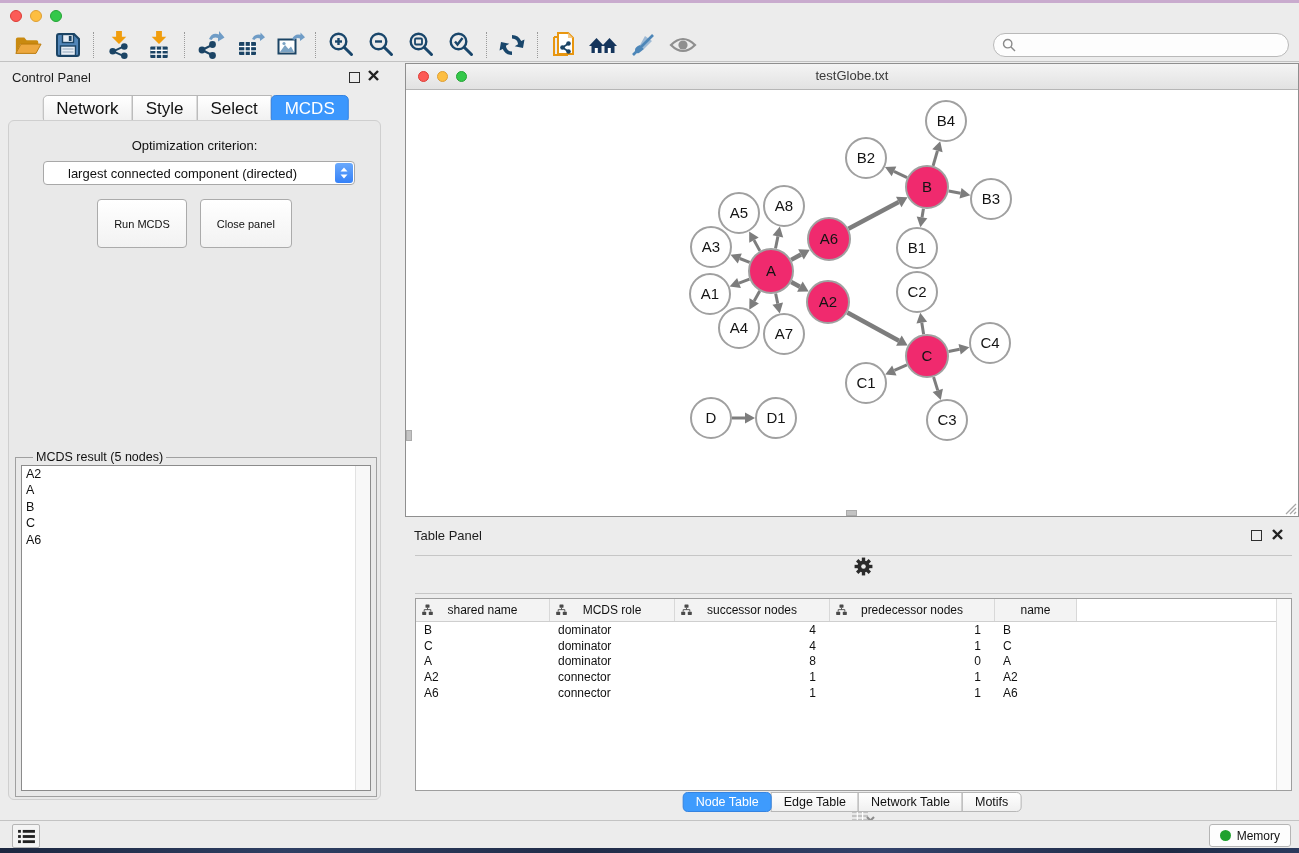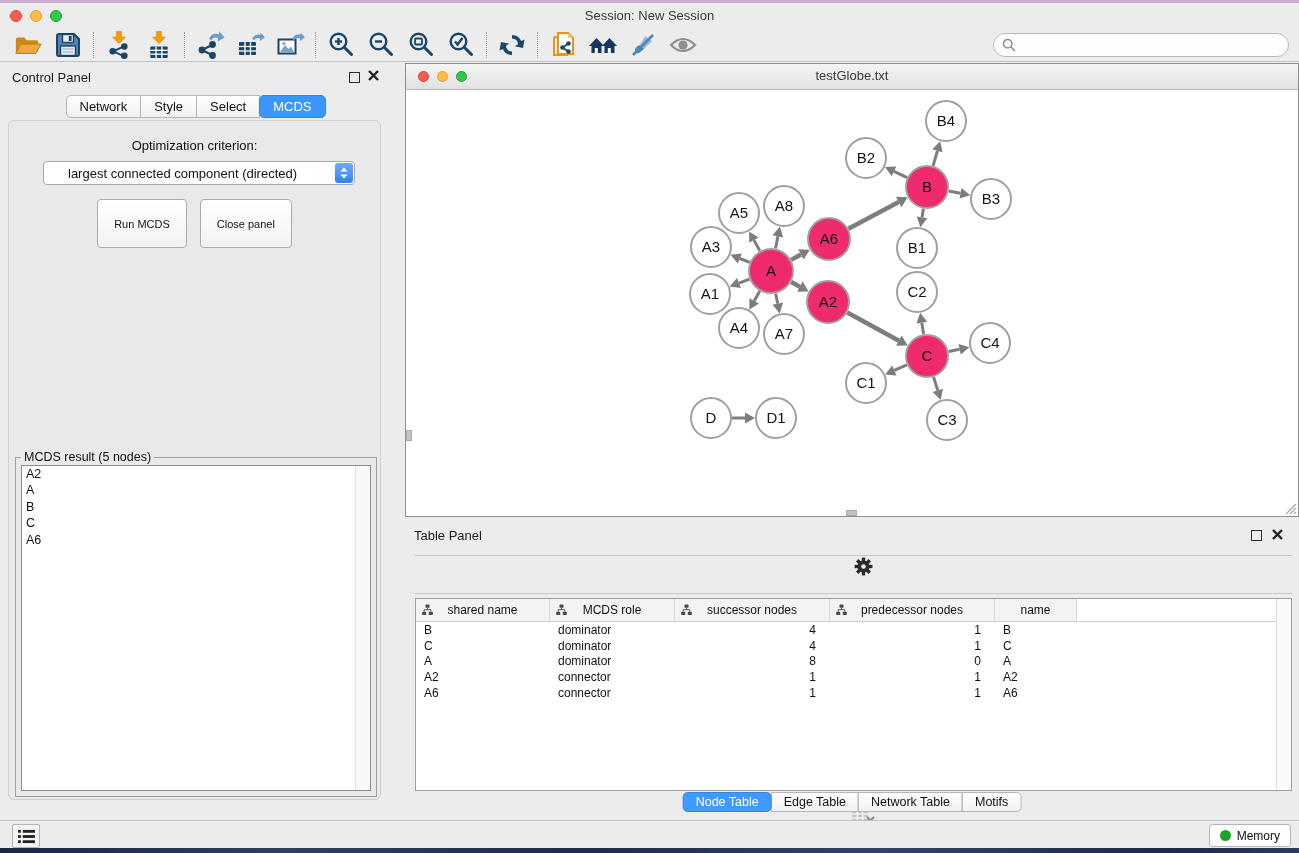--- a/index.html
+++ b/index.html
@@ -24,38 +24,38 @@
               border:1px solid #b9b9b9;border-radius:12px;display:flex;align-items:center;padding-left:8px;box-sizing:border-box;}
   #search-box input{border:none;outline:none;background:transparent;font-size:12px;width:250px;margin-left:5px;
               font-family:"Liberation Sans",sans-serif;}
   
   #control-panel{position:absolute;left:0;top:63px;width:391px;height:757px;}
   .panel-head{position:relative;height:26px;}
   .panel-title{position:absolute;left:12px;top:7px;font-size:13px;color:#1d1d1d;}
   .float-ic{position:absolute;width:9px;height:9px;border:1.5px solid #2e2e2e;top:9px;}
   .close-ic{position:absolute;top:7px;width:11px;height:11px;}
   #cp-tabs{position:absolute;left:50%;transform:translateX(-50%);top:32px;display:inline-flex;}
-  .seg{border:1px solid #b7b7b7;background:linear-gradient(#ffffff,#f0f0f0);padding:3px 13px;font-size:13px;
+  .seg{border:1px solid #b7b7b7;background:linear-gradient(#ffffff,#f0f0f0);padding:3px 13px;font-size:17px;
        margin-left:-1px;color:#111;white-space:nowrap;}
   .seg:first-child{border-radius:5px 0 0 5px;margin-left:0;}
   .seg:last-child{border-radius:0 5px 5px 0;}
   .seg.sel{background:#3b97fd;color:#fff;border-color:#3583e0;border-radius:5px;position:relative;z-index:1;}
   #cp-body{position:absolute;left:8px;top:57px;width:373px;height:680px;background:#e9e9e9;
            border:1px solid #cfcfcf;border-radius:6px;box-sizing:border-box;}
   #opt-label{position:absolute;left:0;right:0;top:17px;text-align:center;font-size:13px;color:#111;}
   #criterion{position:absolute;left:34px;top:40px;width:312px;height:24px;background:#fff;border:1px solid #a8a8a8;
              border-radius:4px;display:flex;align-items:center;box-sizing:border-box;}
   #criterion .val{font-size:13px;padding-left:24px;flex:1;color:#111;white-space:nowrap;overflow:hidden;}
   #criterion .stepper{width:18px;height:20px;margin-right:1px;border-radius:3px;
              background:linear-gradient(#6aa9fc,#3581f8);display:flex;align-items:center;justify-content:center;}
   #cp-buttons{position:absolute;left:0;right:0;top:78px;display:flex;justify-content:center;gap:13px;}
   .mac-btn{height:23px;padding:12px 16px;background:linear-gradient(#ffffff,#f2f2f2);border:1px solid #ababab;
            border-radius:4px;font-size:11px;color:#111;display:flex;align-items:center;}
   #result-box{position:absolute;left:6px;top:336px;width:360px;height:338px;border:1px solid #a0a0a0;}
-  #result-legend{position:absolute;left:5px;top:-8px;background:#e9e9e9;padding:0 3px;font-size:12.5px;color:#111;}
+  #result-legend{position:absolute;left:17px;top:-8px;background:#e9e9e9;padding:0 3px;font-size:12.5px;color:#111;}
   #mcds-list{position:absolute;left:5px;right:5px;top:7px;bottom:5px;background:#fff;border:1px solid #8b8b8b;
              overflow:hidden;}
   #mcds-list .track{position:absolute;right:0;top:0;bottom:0;width:14px;background:#f8f8f8;border-left:1px solid #e2e2e2;}
   .mcds-item{font-size:12.5px;line-height:16.4px;padding-left:4px;color:#111;}
   
   #net-window{position:absolute;left:405px;top:63px;width:894px;height:454px;border:1px solid #8f8f8f;
               background:#fff;box-sizing:border-box;}
   #net-titlebar{position:relative;height:25px;background:linear-gradient(#f4f4f4,#e2e2e2);border-bottom:1px solid #b6b6b6;}
   #net-titlebar .lights{left:12px;top:7px;}
   #net-titlebar .light{width:11px;height:11px;}
@@ -96,21 +96,20 @@
 <div id="root">
 
   <div id="menubar-strip"></div>
 
   <div id="titlebar">
     <div class="lights">
       <div class="light red"></div>
       <div class="light yellow"></div>
       <div class="light green"></div>
     </div>
-    <div class="win-title">Session: New Session</div>
   </div>
 
   <div id="toolbar">
     <div class="tbtn">
       <svg width="28" height="24" viewBox="0 0 30 24">
           <path d="M2 21 L2 6 Q2 4 4 4 L11 4 L13.5 7 L24 7 Q26 7 26 9 L26 11 L7 11 Z" fill="#c98a10"></path>
           <path d="M2 21 L7.5 11 L29 11 L23.5 21 Z" fill="#eda83f" stroke="#b9790a" stroke-width="1"></path>
         </svg>
     </div>
     <div class="tbtn">

